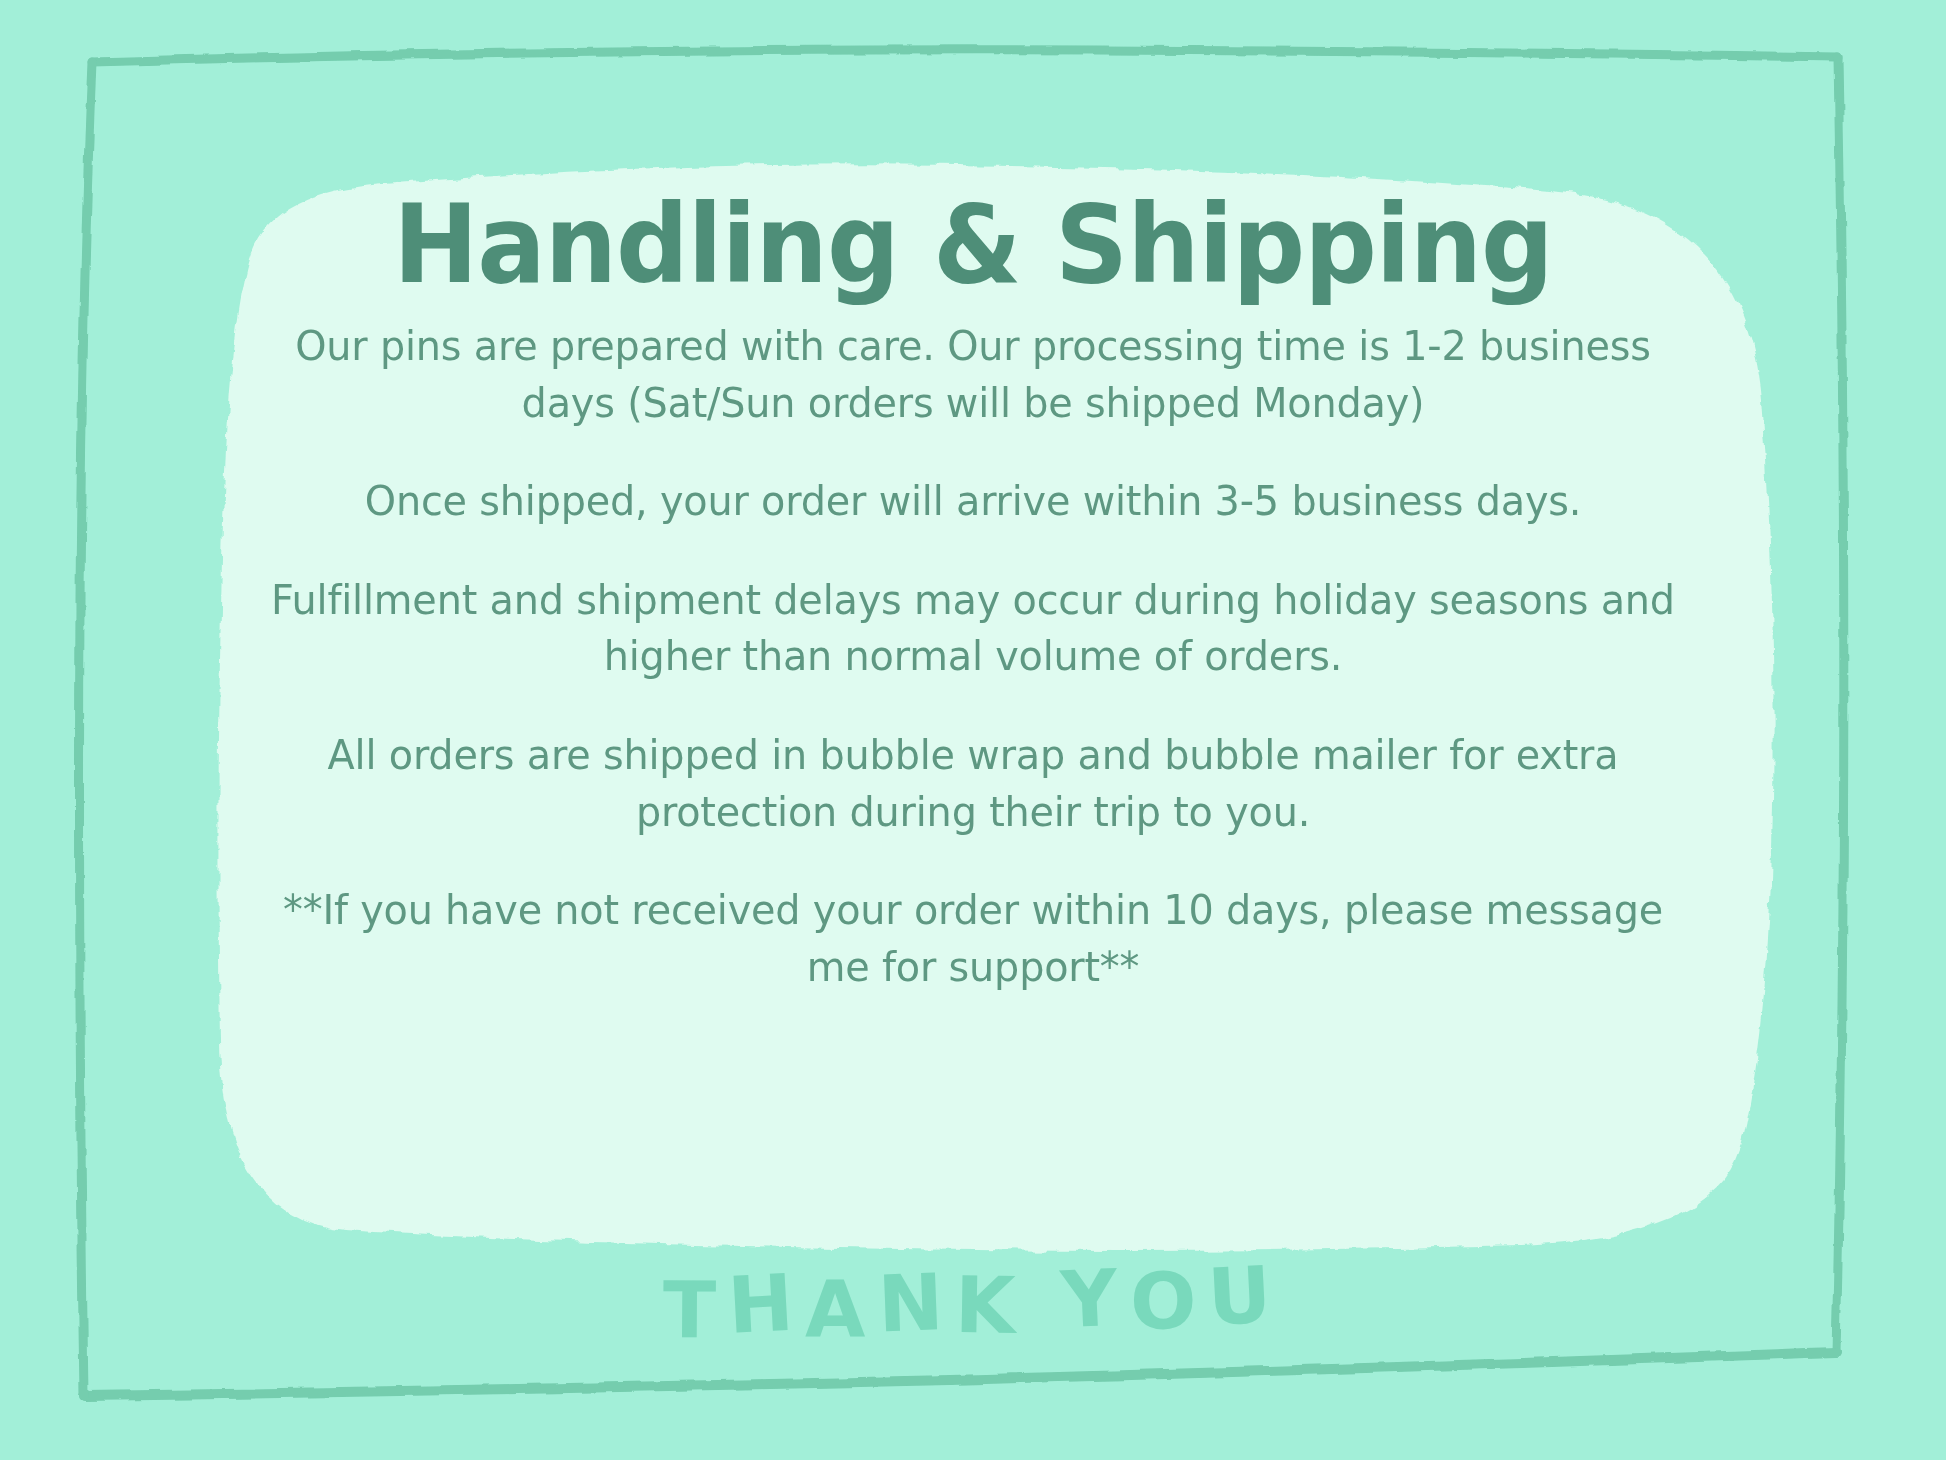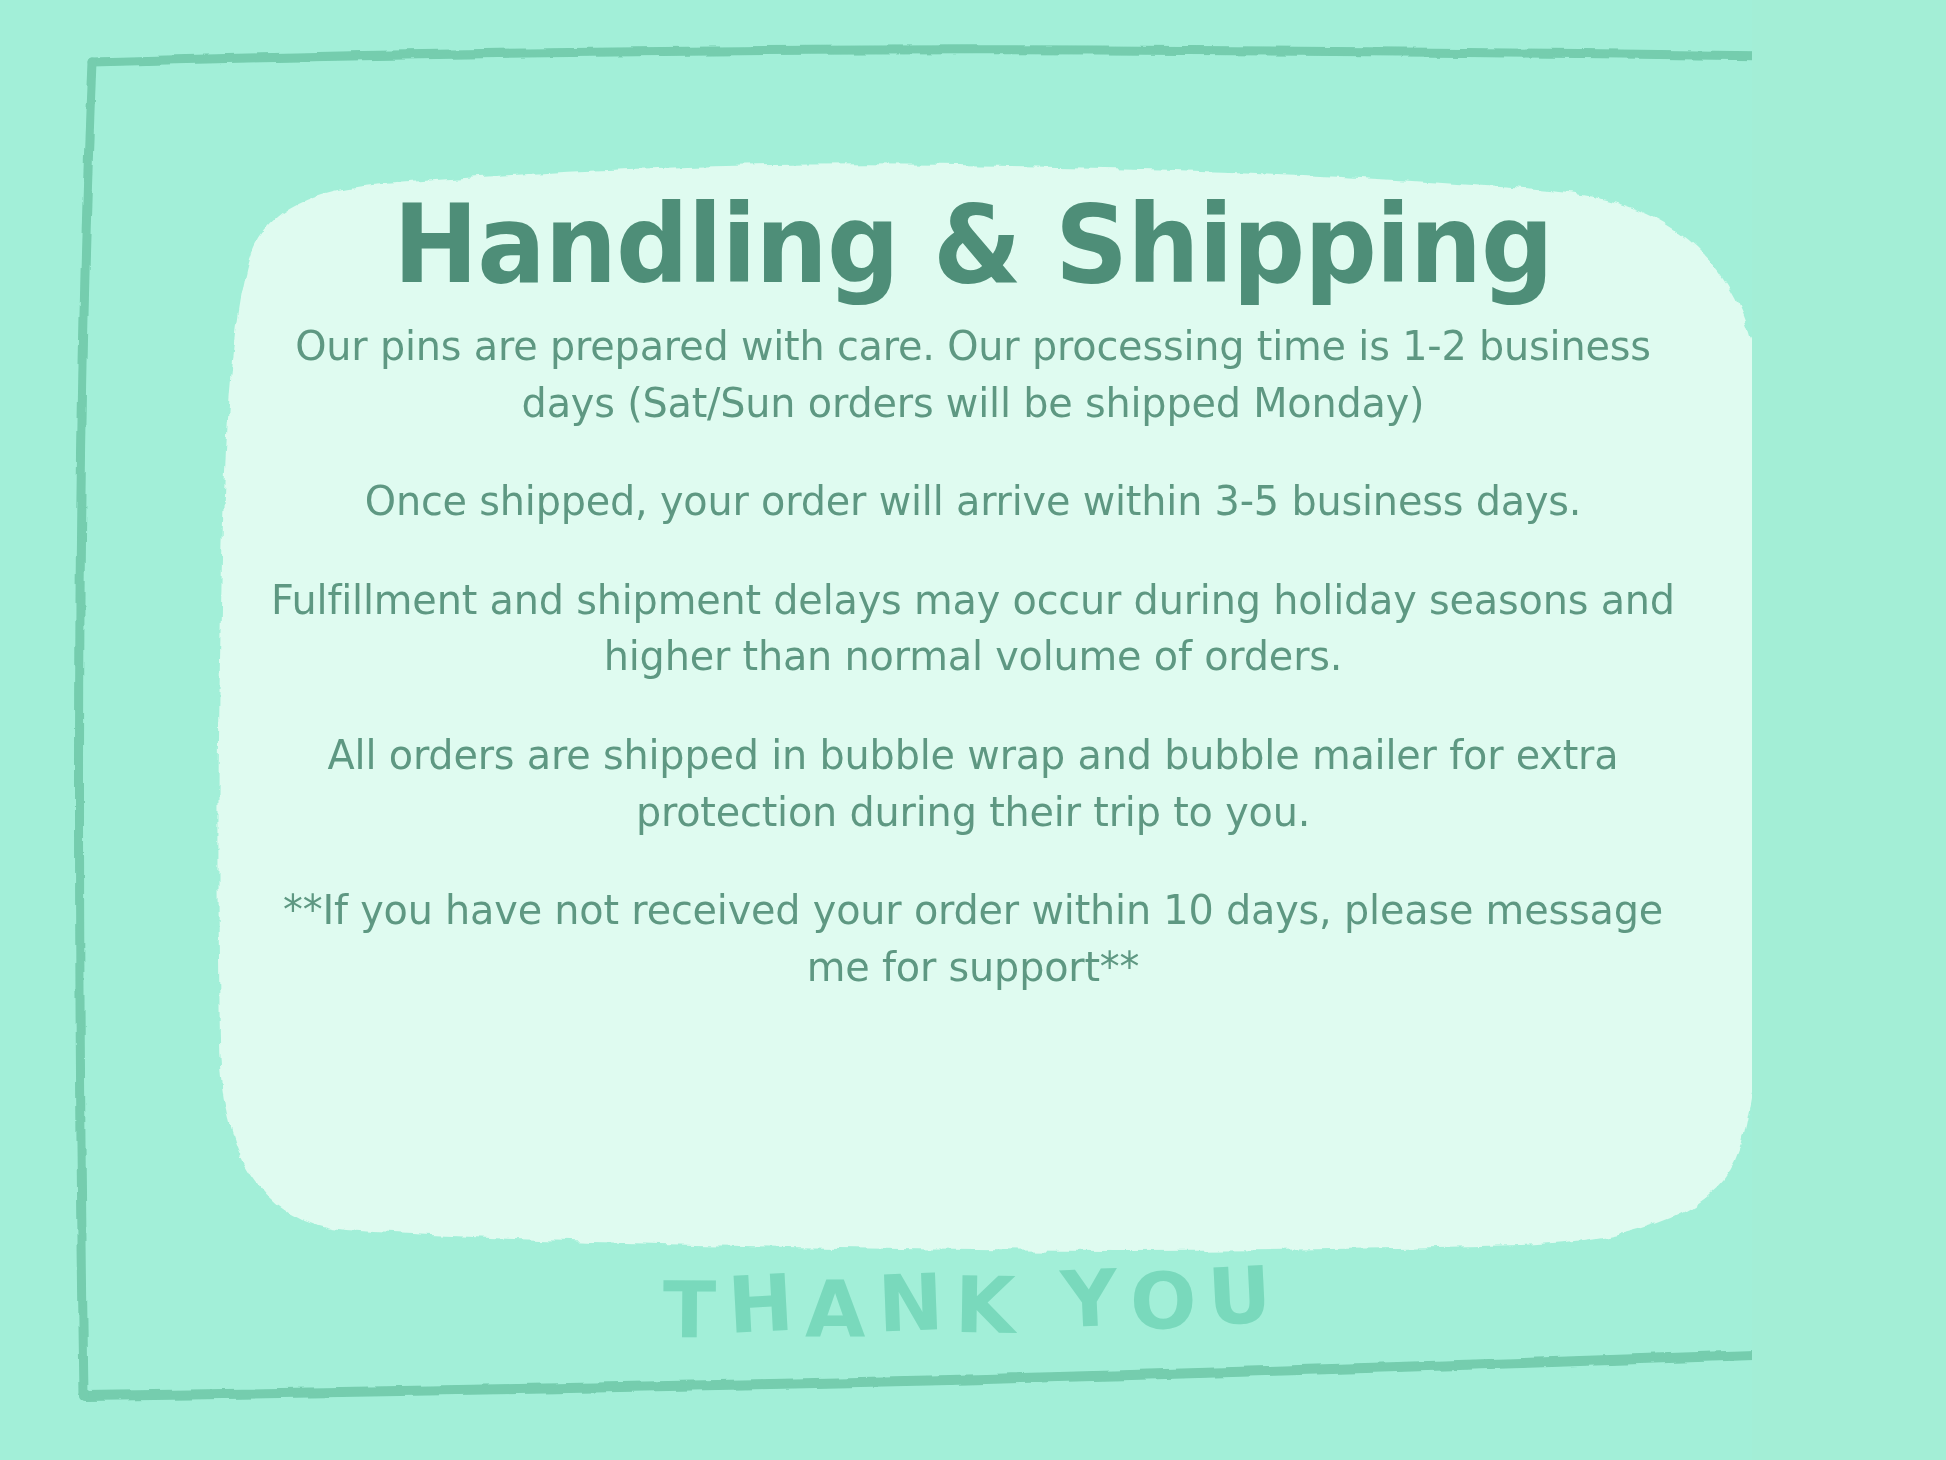--- a/index.html
+++ b/index.html
@@ -9,21 +9,21 @@
   body {
     width: 1946px;
     height: 1460px;
     overflow: hidden;
     font-family: "Liberation Sans", sans-serif;
     background: #A3EED6;
   }
 
   #poster {
     position: relative;
-    width: 1752px;
+    width: 1946px;
     height: 1460px;
     background: #A2EFD8;
     overflow: hidden;
     text-decoration: underline;
   }
 
   
   .frame-svg {
     position: absolute;
     left: 0;

